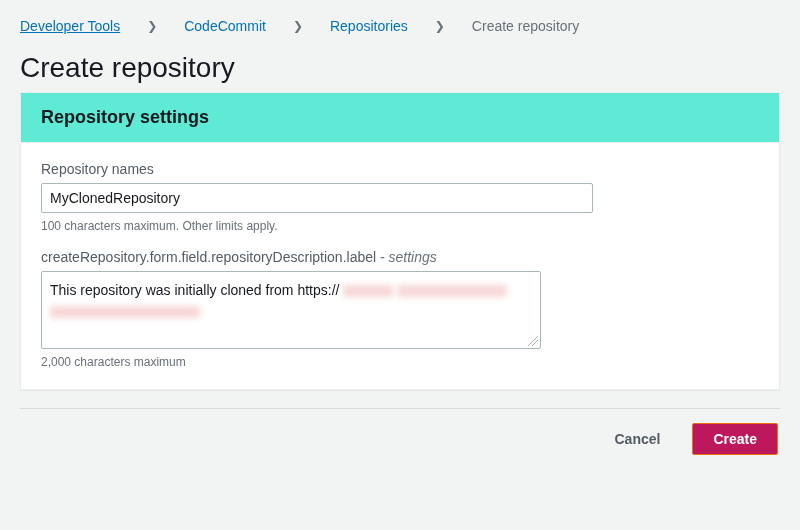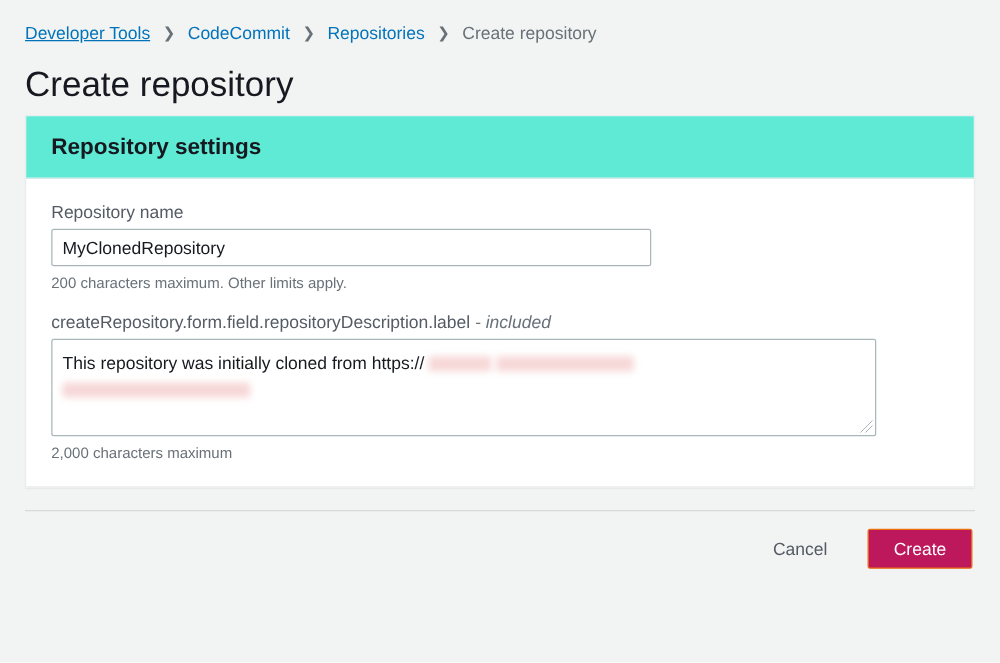--- a/index.html
+++ b/index.html
@@ -11,21 +11,21 @@
     width: 800px;
     height: 530px;
     overflow: hidden;
   }
   .page {
     padding: 18px 20px 0 20px;
   }
   .breadcrumbs {
     display: flex;
     align-items: center;
-    gap: 10px;
+    gap: 27px;
     font-size: 14px;
     margin-bottom: 18px;
   }
   .breadcrumbs a {
     color: #0073bb;
     text-decoration: none;
   }
   .breadcrumbs a.current-root {
     text-decoration: underline;
   }
@@ -74,21 +74,21 @@
     display: block;
     color: #545b64;
     font-size: 14px;
     margin-bottom: 6px;
   }
   .field-label .optional {
     font-style: italic;
     color: #687078;
   }
   .text-input {
-    width: 480px;
+    width: 552px;
     max-width: 100%;
     padding: 6px 8px;
     font-size: 14px;
     border: 1px solid #aab7b8;
     border-radius: 2px;
     color: #16191f;
     font-family: inherit;
   }
   .hint {
     color: #687078;
@@ -97,21 +97,21 @@
   }
   .redact {
     display: inline-block;
     background: #f7d7d7;
     filter: blur(3px);
     border-radius: 2px;
     height: 12px;
     vertical-align: middle;
   }
   .desc-text-wrap {
-    width: 660px;
+    width: 500px;
     max-width: 100%;
     min-height: 78px;
     padding: 8px 8px;
     font-size: 14px;
     border: 1px solid #aab7b8;
     border-radius: 2px;
     color: #16191f;
     line-height: 1.5;
     background: #fff;
     position: relative;
@@ -134,21 +134,21 @@
   }
   .actions {
     display: flex;
     justify-content: flex-end;
     gap: 12px;
     padding: 14px 2px 0 0;
   }
   .btn {
     font-family: inherit;
     font-size: 14px;
-    font-weight: 400;
+    font-weight: 700;
     padding: 7px 20px;
     border-radius: 2px;
     cursor: pointer;
   }
   .btn-link {
     background: transparent;
     border: none;
     color: #545b64;
   }
   .btn-primary {
@@ -174,29 +174,29 @@
 
   <h1>Create repository</h1>
 
   <section class="panel">
     <div class="panel-header">
       <h2>Repository settings</h2>
     </div>
     <div class="panel-body">
 
       <div class="field">
-        <label class="field-label">Repository name</label>
+        <label class="field-label">Repository names</label>
         <input type="text" class="text-input" value="MyClonedRepository" style="">
-        <div class="hint">200 characters maximum. Other limits apply.</div>
+        <div class="hint">100 characters maximum. Other limits apply.</div>
       </div>
 
       <div class="field" style="margin-bottom:0;">
         <label class="field-label">
           <span>createRepository.form.field.repositoryDescription.label</span>
-          <span class="optional">- included</span>
+          <span class="optional">- settings</span>
         </label>
         <div class="desc-text-wrap" role="textbox" aria-multiline="true">
           <span>This repository was initially cloned from https://</span>
           <span class="redact" style="width:50px;"></span>
           <span class="redact" style="width:110px;"></span><br>
           <span class="redact" style="width:150px;"></span>
         </div>
         <div class="hint">2,000 characters maximum</div>
       </div>
 

